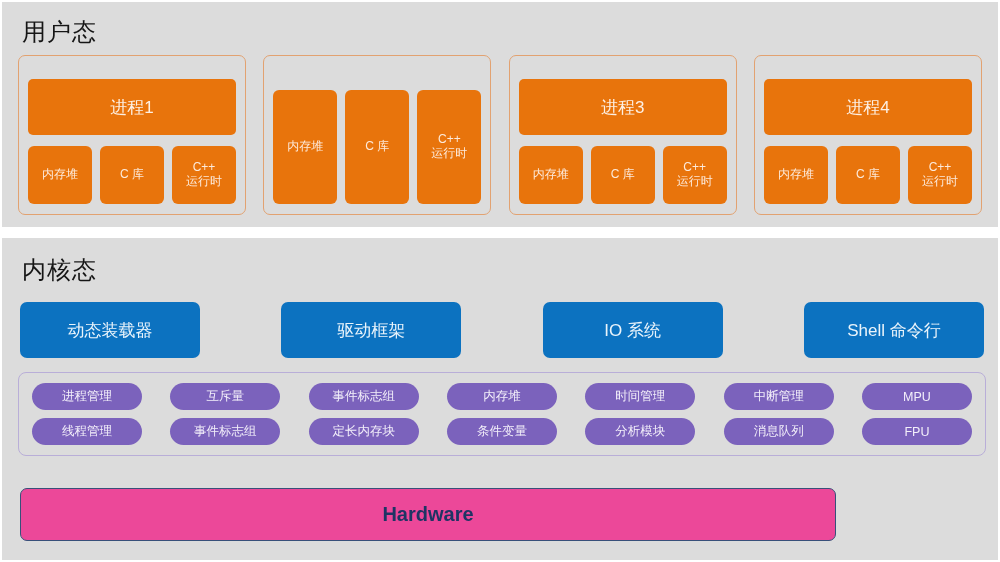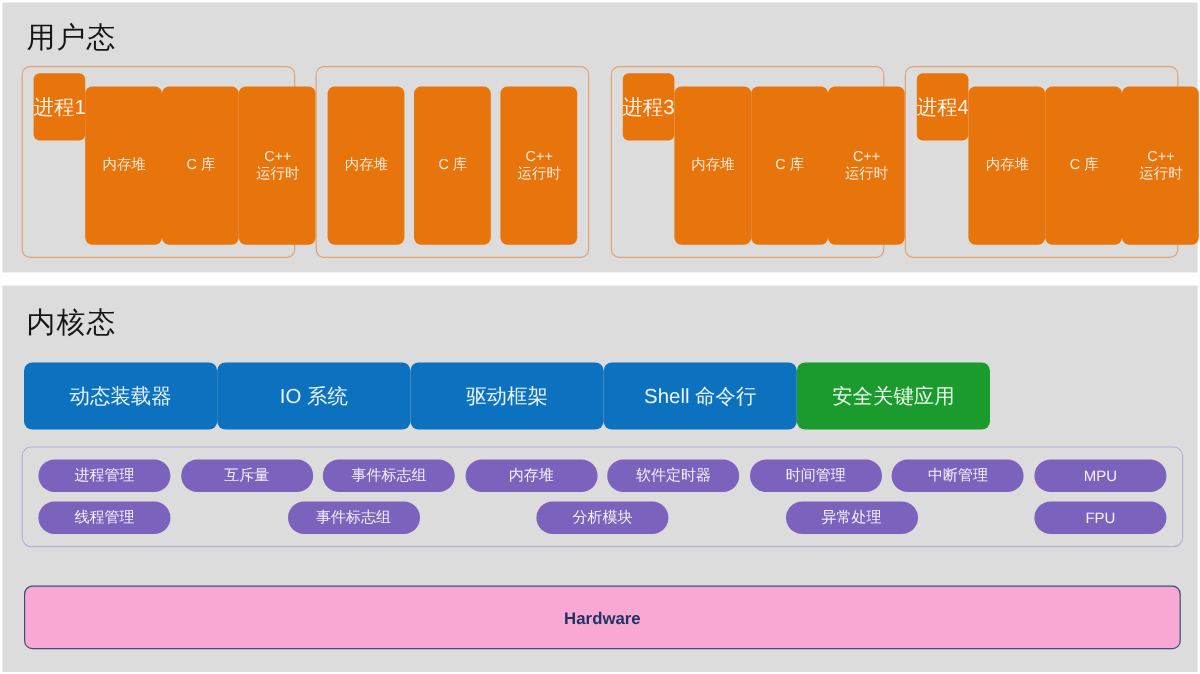--- a/index.html
+++ b/index.html
@@ -55,22 +55,23 @@
     height: 160px;
     display: flex;
     justify-content: space-between;
   }
   .process-card {
     width: 228px;
     height: 160px;
     border: 1px solid #e2a271;
     border-radius: 7px;
     box-sizing: border-box;
-    padding: 5px 9px 10px 9px;
-    display: flex;
+    padding: 23px 9px 10px 9px;
+    display: flex;
+    flex-direction: column;
     background: transparent;
   }
   .process-header {
     height: 56px;
     background: #e8740c;
     border-radius: 5px;
     color: #fdf0e4;
     font-size: 17px;
     display: flex;
     align-items: center;
@@ -95,21 +96,21 @@
     align-items: center;
     justify-content: center;
     white-space: pre-line;
   }
 
   
   #service-row {
     position: absolute;
     left: 18px;
     top: 64px;
-    width: 805px;
+    width: 964px;
     height: 56px;
     display: flex;
     justify-content: space-between;
   }
   .service-box {
     width: 180px;
     height: 56px;
     border-radius: 7px;
     display: flex;
     align-items: center;
@@ -154,31 +155,31 @@
     justify-content: center;
     box-sizing: border-box;
     white-space: nowrap;
   }
 
   
   #hardware-bar {
     position: absolute;
     left: 18px;
     top: 250px;
-    width: 964px;
+    width: 816px;
     height: 53px;
-    background: #f9a8d4;
+    background: #ec4899;
     border: 1px solid #38507a;
     border-radius: 7px;
     box-sizing: border-box;
     display: flex;
     align-items: center;
     justify-content: center;
     color: #1e3464;
-    font-size: 14px;
+    font-size: 20px;
     font-weight: 700;
   }
 </style>
 </head>
 <body>
 
 <div id="root">
 
   <section class="panel" id="user-panel">
     <div class="panel-title" id="user-title">用户态</div>
@@ -225,42 +226,42 @@
       </div>
 
     </div>
   </section>
 
   <section class="panel" id="kernel-panel">
     <div class="panel-title" id="kernel-title">内核态</div>
 
     <div id="service-row">
       <div class="service-box blue">动态装载器</div>
+      <div class="service-box blue">驱动框架</div>
       <div class="service-box blue">IO 系统</div>
-      <div class="service-box blue">驱动框架</div>
       <div class="service-box blue">Shell 命令行</div>
-      <div class="service-box green">安全关键应用</div>
     </div>
 
     <div id="pill-group">
       <div class="pill-row">
         <div class="pill">进程管理</div>
         <div class="pill">互斥量</div>
         <div class="pill">事件标志组</div>
         <div class="pill">内存堆</div>
-        <div class="pill">软件定时器</div>
         <div class="pill">时间管理</div>
         <div class="pill">中断管理</div>
         <div class="pill">MPU</div>
       </div>
       <div class="pill-row">
         <div class="pill">线程管理</div>
         <div class="pill">事件标志组</div>
+        <div class="pill">定长内存块</div>
+        <div class="pill">条件变量</div>
         <div class="pill">分析模块</div>
-        <div class="pill">异常处理</div>
+        <div class="pill">消息队列</div>
         <div class="pill">FPU</div>
       </div>
     </div>
 
     <div id="hardware-bar">Hardware</div>
   </section>
 
 </div>
 
 </body></html>

